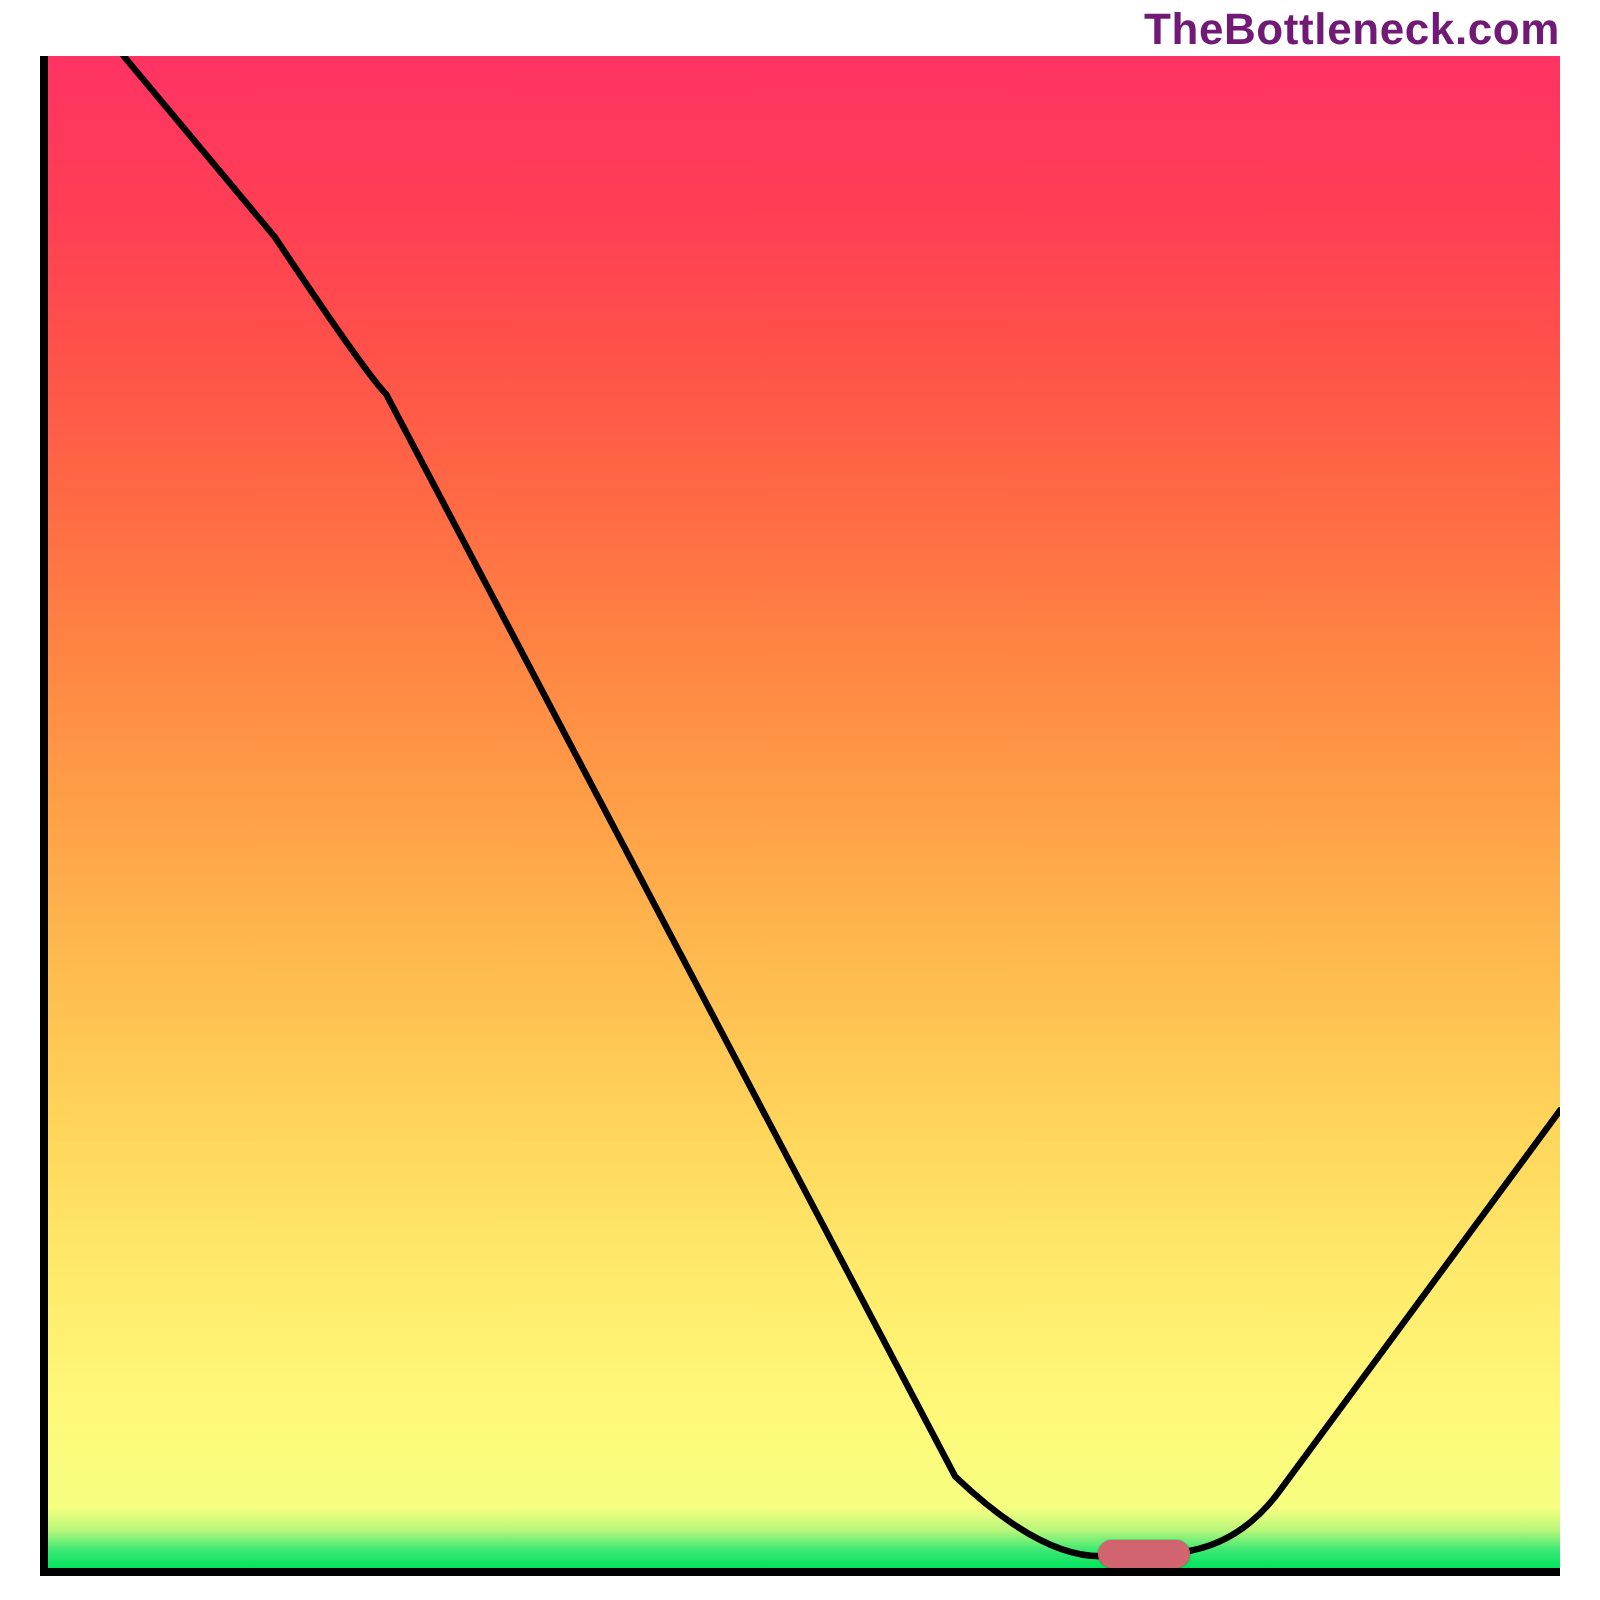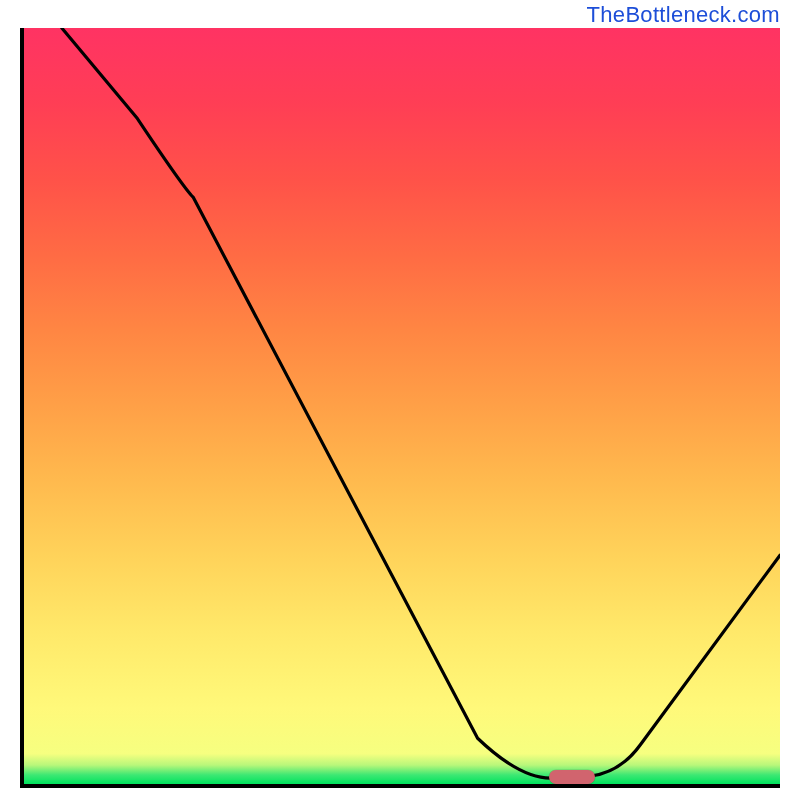--- a/index.html
+++ b/index.html
@@ -14,22 +14,22 @@
   .container {
     position: relative;
     width: 800px;
     height: 800px;
   }
   .watermark {
     position: absolute;
     top: 2px;
     right: 20px;
     font-size: 22px;
-    font-weight: 400;
-    color: #1d4ed8;
+    font-weight: 700;
+    color: #701a75;
     letter-spacing: 0.3px;
     user-select: none;
   }
   .plot {
     position: absolute;
     left: 20px;
     top: 28px;
     width: 760px;
     height: 760px;
     box-sizing: border-box;

